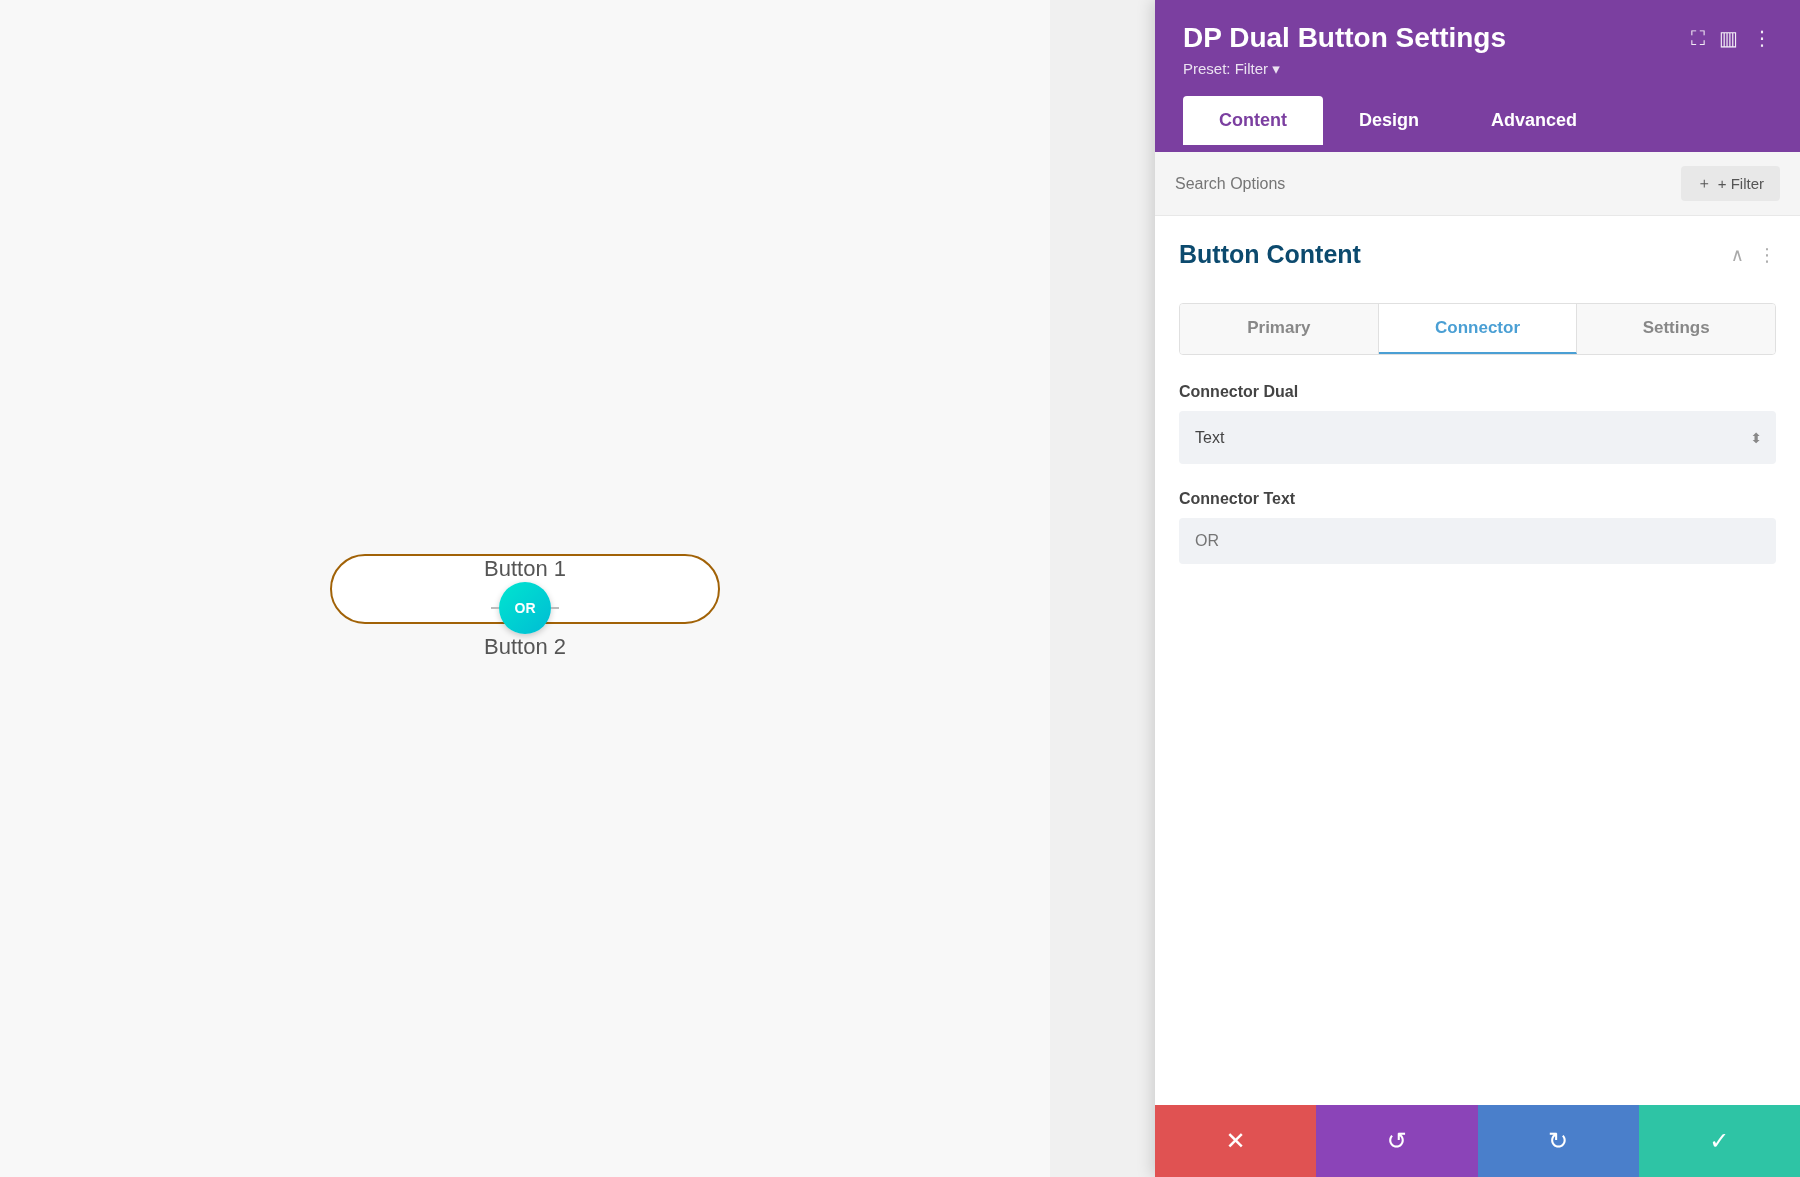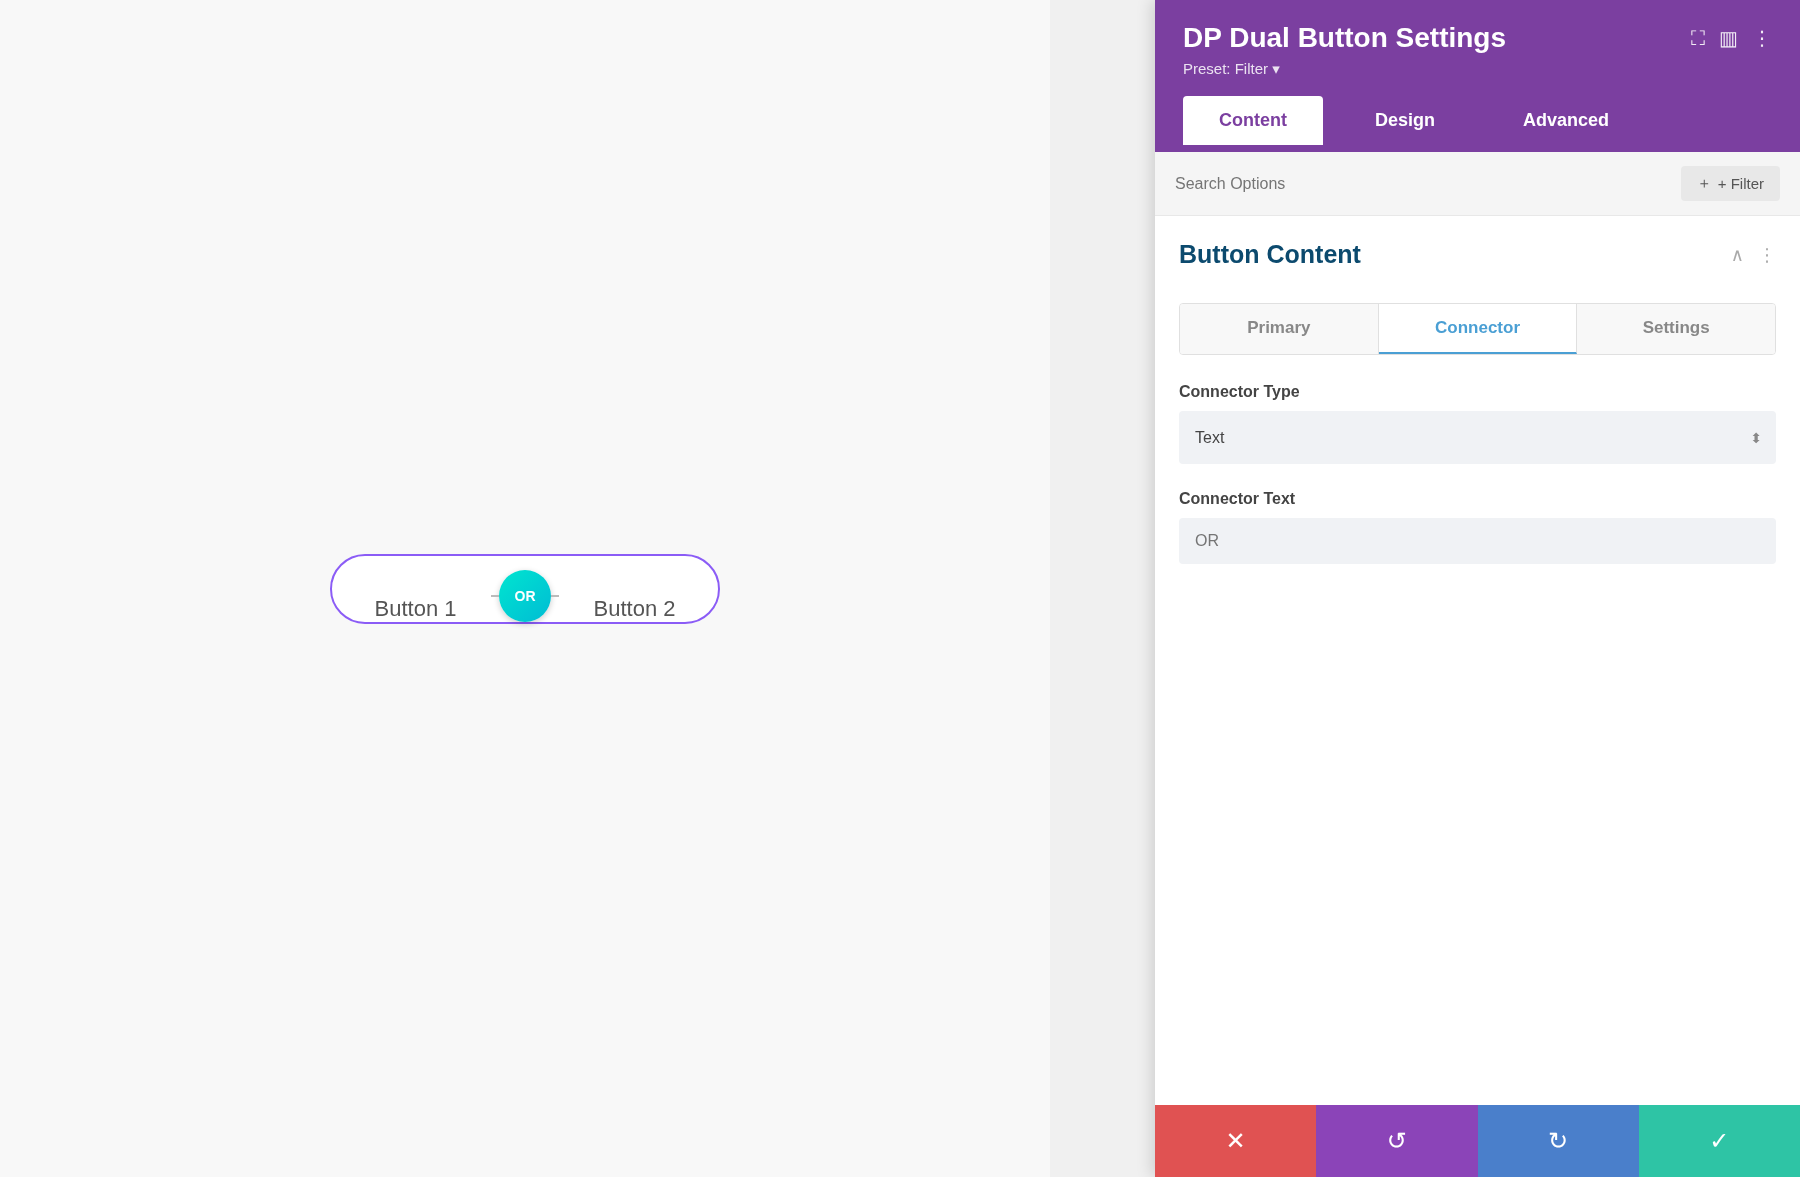--- a/index.html
+++ b/index.html
@@ -20,28 +20,29 @@
       width: 1050px;
       height: 1177px;
       background: #f8f8f8;
       display: flex;
       align-items: center;
       justify-content: center;
     }
 
     .dual-button-widget {
       display: flex;
-      align-items: flex-end;
-      border: 2px solid #8b5cf6;
+      align-items: center;
+      border: 2px solid #a16207;
       border-radius: 50px;
       padding: 0;
       background: white;
       position: relative;
       width: 390px;
       height: 70px;
+      flex-direction: column;
     }
 
     .btn-label {
       flex: 1;
       text-align: center;
       font-size: 22px;
       color: #555;
       font-weight: 400;
       padding: 0 30px;
     }
@@ -122,21 +123,21 @@
     }
 
     .panel-preset {
       color: rgba(255,255,255,0.85);
       font-size: 15px;
       margin-bottom: 18px;
     }
 
     .panel-tabs {
       display: flex;
-      gap: 16px;
+      gap: 0;
     }
 
     .panel-tab {
       padding: 14px 36px;
       color: white;
       font-size: 18px;
       font-weight: 600;
       cursor: pointer;
       border-radius: 4px 4px 0 0;
       transition: background 0.2s;
@@ -376,21 +377,21 @@
       </div>
     </div>
 
     <div class="sub-tabs">
       <div class="sub-tab">Primary</div>
       <div class="sub-tab active">Connector</div>
       <div class="sub-tab">Settings</div>
     </div>
 
     <div class="field-group">
-      <div class="field-label">Connector Type</div>
+      <div class="field-label">Connector Dual</div>
       <div class="select-wrapper">
         <select class="select-field">
           <option>Text</option>
           <option>Icon</option>
           <option>None</option>
         </select>
       </div>
     </div>
 
     <div class="field-group">

